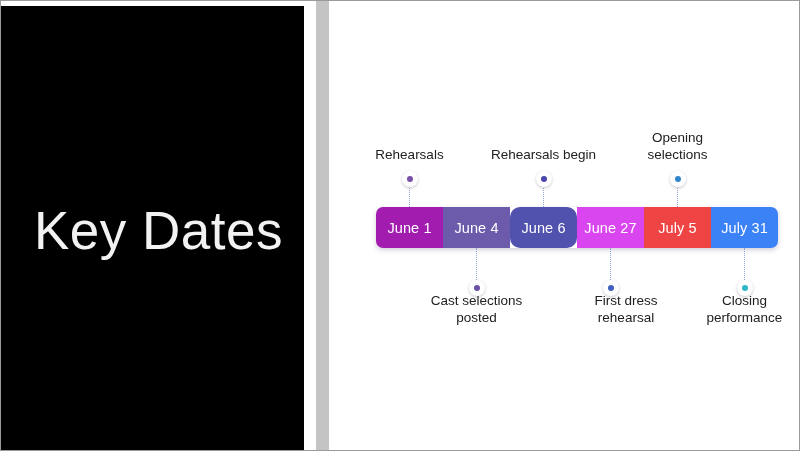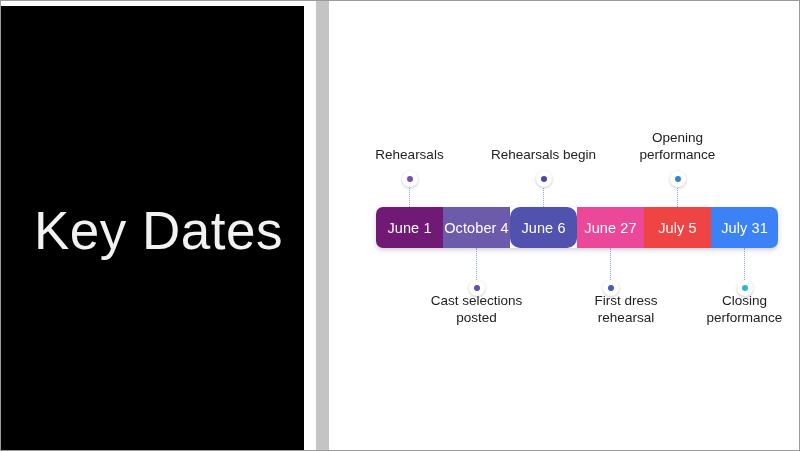--- a/index.html
+++ b/index.html
@@ -152,24 +152,24 @@
   <div id="title-panel">
     <div id="title-text">Key Dates</div>
   </div>
 
   <div id="divider-band"></div>
 
   <div id="content-panel">
     <div id="timeline-graphic">
 
       <div id="timeline-bar">
-        <div class="segment" style="background: #701a75;">June 1</div>
-        <div class="segment" style="background: rgb(108, 91, 171);">October 4</div>
+        <div class="segment" style="background: #a21caf;">June 1</div>
+        <div class="segment" style="background: rgb(108, 91, 171);">June 4</div>
         <div class="segment" style="background: rgb(81, 81, 174); border-radius: 10px;">June 6</div>
-        <div class="segment" style="background: #ec4899;">June 27</div>
+        <div class="segment" style="background: #d946ef;">June 27</div>
         <div class="segment" style="background: #ef4444;">July 5</div>
         <div class="segment" style="background: #3b82f6;">July 31</div>
       </div>
 
       <div id="markers-host">
           <div class="marker" style="left: 80.5px; top: 0px;">
             <div class="marker-stem" style="top: 178px; height: 28px;"></div>
             <div class="marker-dot-outer" style="top: 170px;">
               <div class="marker-dot-inner" style="background: rgb(122, 79, 168);"></div>
             </div>
@@ -206,20 +206,20 @@
           </div>
         </div>
       <div id="labels-host">
           <div class="callout-label" style="width: 170px; left: -4.5px; top: 145px;">Rehearsals</div>
           <div class="callout-label" style="width: 170px; left: 62.5px; top: 291px;">Cast selections
 posted</div>
           <div class="callout-label" style="width: 170px; left: 129.5px; top: 145px;">Rehearsals begin</div>
           <div class="callout-label" style="width: 170px; left: 212px; top: 291px;">First dress
 rehearsal</div>
           <div class="callout-label" style="width: 170px; left: 263.5px; top: 128px;">Opening
-performance</div>
+selections</div>
           <div class="callout-label" style="width: 170px; left: 330.5px; top: 291px;">Closing
 performance</div>
         </div>
 
     </div>
   </div>
 </div>
 
 </body></html>

